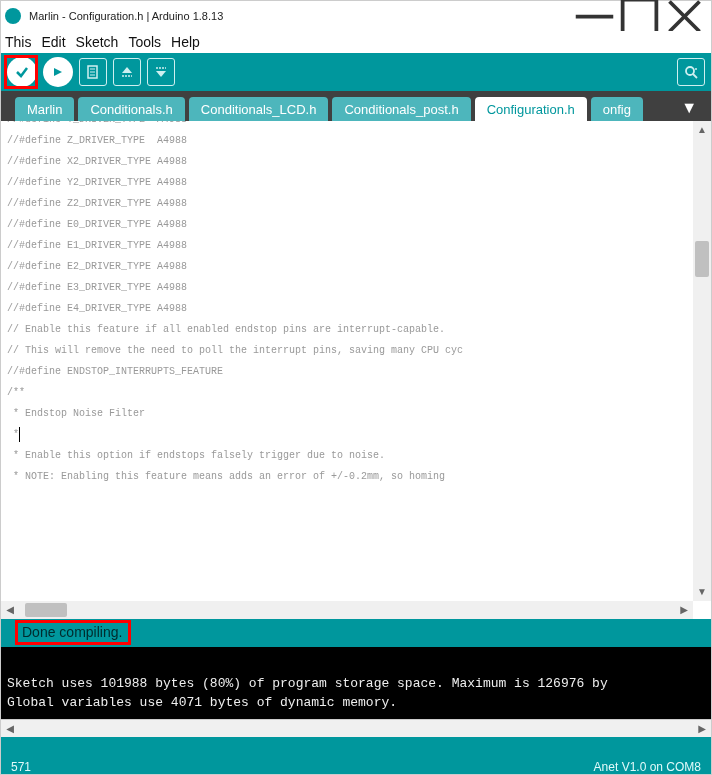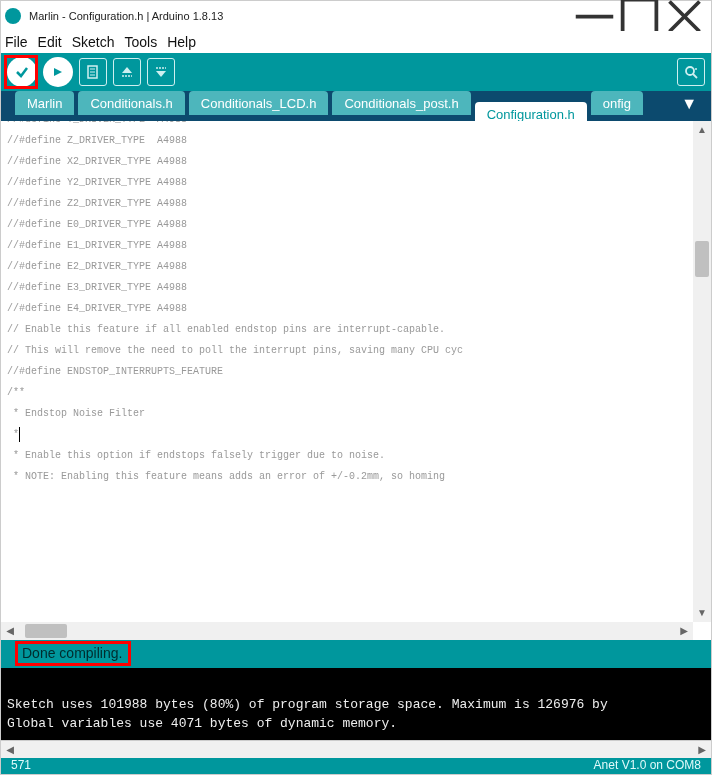--- a/index.html
+++ b/index.html
@@ -16,21 +16,21 @@
   .menubar { height: 22px; display: flex; align-items: center; padding: 0 4px; background: #fff; font-size: 14px; color: #111; }
   .menubar span { margin-right: 10px; }
 
   .toolbar { height: 38px; background: #00979d; display: flex; align-items: center; padding: 0 6px; gap: 6px; position: relative; }
   .tool-btn { width: 30px; height: 30px; border-radius: 50%; background: #fff; display: flex; align-items: center; justify-content: center; color: #00979d; }
   .tool-btn.sq { border-radius: 3px; background: transparent; border: 1.5px solid #cfeff0; color: #cfeff0; width: 28px; height: 28px; }
   .tool-btn svg { width: 16px; height: 16px; }
   .highlight-verify { position: absolute; left: 3px; top: 2px; width: 34px; height: 34px; border: 3px solid #ff0000; pointer-events: none; }
   .toolbar .monitor { margin-left: auto; }
 
-  .tabbar { height: 30px; background: #0c4a6e; display: flex; align-items: flex-start; padding: 0 8px 0 14px; gap: 4px; white-space: nowrap; overflow: hidden; }
+  .tabbar { height: 30px; background: #404040; display: flex; align-items: flex-end; padding: 0 8px 0 14px; gap: 4px; white-space: nowrap; overflow: hidden; }
   .tab { background: #4db6bc; color: #fff; font-size: 13px; padding: 5px 12px 4px; border-top-left-radius: 4px; border-top-right-radius: 4px; }
   .tab.active { background: #fff; color: #00979d; margin-top: 11px; }
   .tab-drop { margin-left: auto; color: #fff; padding: 4px 6px; }
 
   .editor { flex: 1; position: relative; background: #fff; overflow: hidden; }
   .editor-inner { position: absolute; inset: 0 18px 18px 0; padding: 0 6px; font-family: Consolas, "Courier New", monospace; font-size: 10px; line-height: 21px; color: #444; white-space: pre; overflow: hidden; }
   .comment { color: #999; }
   .caret { border-left: 1px solid #000; display: inline-block; height: 15px; vertical-align: middle; }
   .v-scroll { position: absolute; right: 0; top: 0; bottom: 18px; width: 18px; background: #f0f0f0; }
   .v-scroll .thumb { position: absolute; left: 2px; right: 2px; top: 120px; height: 36px; background: #c0c0c0; border-radius: 2px; }
@@ -45,21 +45,21 @@
 
   .status-strip { height: 28px; background: #00979d; color: #002b2d; display: flex; align-items: center; padding: 0 4px; font-size: 14px; position: relative; }
   .status-box { position: absolute; left: 14px; top: 1px; border: 3px solid #ff0000; padding: 1px 6px 2px 4px; }
 
   .console { height: 72px; background: #000; color: #eee; font-family: Consolas, "Courier New", monospace; font-size: 13px; padding: 8px 6px 9px; white-space: pre; overflow: hidden; line-height: 19px; }
   .console-hscroll { height: 18px; background: #f0f0f0; position: relative; border-top: 1px solid #ccc; }
   .console-hscroll .arrow { position: absolute; top: 0; bottom: 0; width: 18px; text-align: center; font-size: 10px; color: #666; line-height: 18px; }
   .console-hscroll .arrow.left { left: 0; }
   .console-hscroll .arrow.right { right: 0; }
 
-  .footer { height: 16px; background: #00979d; color: #e0fafa; display: flex; align-items: flex-start; font-size: 12px; padding: 0 10px; }
+  .footer { height: 37px; background: #00979d; color: #e0fafa; display: flex; align-items: flex-end; font-size: 12px; padding: 0 10px; }
   .footer .right { margin-left: auto; }
 </style>
 </head>
 <body>
 
 <div class="window">
 
   <div class="titlebar">
     <div class="app-icon"></div>
     <div class="title-text">Marlin - Configuration.h | Arduino 1.8.13</div>
@@ -76,21 +76,21 @@
     </div>
     <div class="win-btn close">
       <svg viewBox="0 0 12 12">
           <line x1="2" y1="2" x2="10" y2="10" stroke="#333" stroke-width="1"></line>
           <line x1="10" y1="2" x2="2" y2="10" stroke="#333" stroke-width="1"></line>
         </svg>
     </div>
   </div>
 
   <div class="menubar">
-    <span>File</span>
+    <span>This</span>
     <span>Edit</span>
     <span>Sketch</span>
     <span>Tools</span>
     <span>Help</span>
   </div>
 
   <div class="toolbar">
     <div class="highlight-verify"></div>
     <div class="tool-btn">
       <svg viewBox="0 0 16 16">

